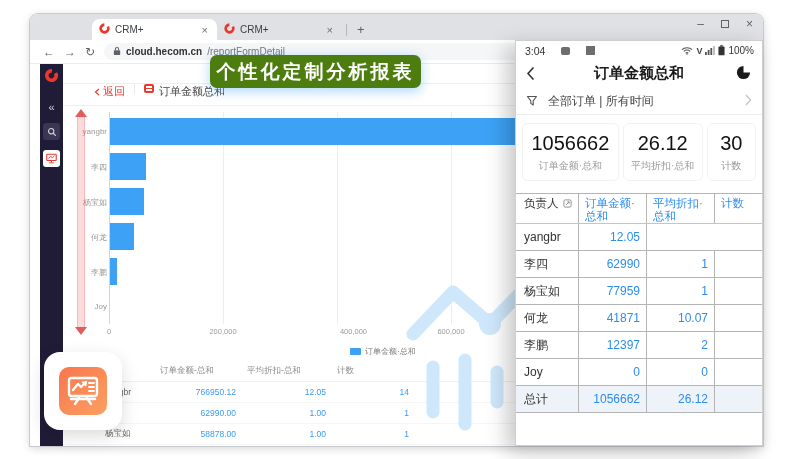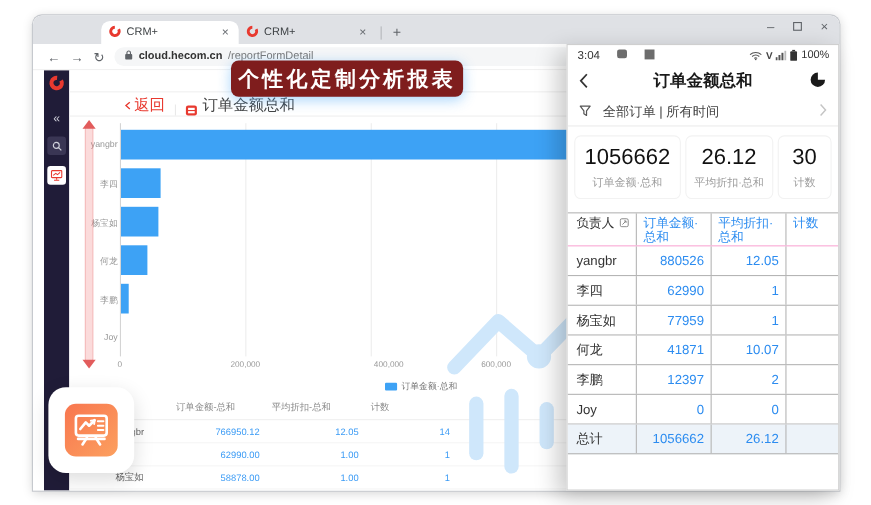--- a/index.html
+++ b/index.html
@@ -29,21 +29,21 @@
   .content{position:absolute;left:0;right:0;top:50px;bottom:0;background:#fff}
   .sidebar{position:absolute;left:10px;top:0;bottom:0;width:23px;background:#201c38;display:flex;flex-direction:column;align-items:center}
   .sblogo{margin-top:4px}
   .sbcollapse{color:#cfd0da;font-size:11px;margin-top:14px}
   .sbbox{width:17px;height:17px;border-radius:3px;display:flex;align-items:center;justify-content:center;margin-top:10px}
   .sbsearch{background:#3a3654}
   .sbactive{background:#fff}
 
   .main{position:absolute;left:33px;right:0;top:0;bottom:0;background:#fff}
   .topstrip{height:20px;border-bottom:1px solid #efefef}
-  .breadcrumb{height:22px;border-bottom:1px solid #efefef;display:flex;align-items:flex-end;padding-left:50px;font-size:14px}
+  .breadcrumb{height:22px;border-bottom:1px solid #efefef;display:flex;align-items:flex-start;padding-left:31px;font-size:11px}
   .bcback{color:#e8392f;display:flex;align-items:center;gap:3px}
   .bcdiv{width:1px;height:10px;background:#e9e9e9;margin:0 9px}
   .bcicon{width:10px;height:9px;background:#e8392f;border-radius:2px;position:relative;margin-right:5px}
   .bcicon::after{content:"";position:absolute;left:2px;top:2px;width:6px;height:1.5px;background:#fff;box-shadow:0 3px 0 #fff}
   .bctitle{color:#444}
 
   
   .chart{position:absolute;left:0;right:0;top:42px;height:240px}
   .ylab{position:absolute;left:0;width:44px;text-align:right;font-size:8px;color:#999}
   .axis{position:absolute;left:46px;top:6px;width:1px;height:212px;background:#d4d4d4}
@@ -80,21 +80,21 @@
 
   
   .easel{position:absolute;left:44px;top:352px;width:78px;height:78px;background:#fff;border-radius:16px;z-index:40;
          box-shadow:0 6px 18px rgba(0,0,0,.14);display:flex;align-items:center;justify-content:center}
   .easelinner{width:48px;height:48px;border-radius:10px;background:linear-gradient(135deg,#f8764f,#fca05f);display:flex;align-items:center;justify-content:center}
 
   
   .panel{position:absolute;left:515px;top:40px;width:248px;height:406px;background:#fff;z-index:30;
          border:1px solid #cfcfcf;box-shadow:-8px 6px 20px rgba(0,0,0,.22);overflow:hidden}
   .statusbar{height:17px;display:flex;align-items:center;padding:2px 8px 0 9px;font-size:10.5px;color:#333}
-  .stleft{display:flex;gap:16px}
+  .stleft{display:flex;align-items:center;gap:16px}
   .sticon1{width:9px;height:8px;background:#6d6d6d;border-radius:2px}
   .sticon2{width:9px;height:9px;background:#6d6d6d}
   .stright{margin-left:auto;display:flex;align-items:center;gap:3px;font-size:10px}
   .navbar{position:relative;height:30px}
   .mback{position:absolute;left:10px;top:8px}
   .mtitle{position:absolute;left:0;right:0;top:6px;text-align:center;font-size:15px;font-weight:bold;color:#1a1a1a}
   .mpie{position:absolute;right:11px;top:7px}
   .filterrow{height:27px;display:flex;align-items:center;gap:10px;padding:0 10px;border-bottom:1px solid #ececec;font-size:12px;color:#444}
   .fchev{margin-left:auto}
   .summary{height:78px;display:flex;align-items:center;padding:4px 4px 8px 4px}
@@ -276,21 +276,21 @@
     <g stroke="#cfe7fb" stroke-width="13" stroke-linecap="round" stroke-linejoin="round" fill="none">
       <path d="M8 62 L48 20 L85 52 L122 14"></path>
       <path d="M28 95 V140"></path>
         <path d="M60 88 V152"></path>
         <path d="M92 100 V130"></path>
         <path d="M124 92 V145"></path>
     </g>
     <circle cx="85" cy="52" r="11" fill="#cfe7fb"></circle>
   </svg>
 
-  <div class="badge" id="badge" style="background: #7f1d1d;">个性化定制分析报表</div>
+  <div class="badge" id="badge" style="background: #4d7c0f;">个性化定制分析报表</div>
 
   <div class="easel">
     <div class="easelinner">
       <svg width="34" height="34" viewBox="0 0 34 34" fill="none" stroke="#fff" stroke-width="2.4" stroke-linecap="round" stroke-linejoin="round">
         <rect x="3" y="4" width="28" height="18" rx="2.5"></rect>
         <polyline points="7,16 12,10 15,13 20,8"></polyline>
         <path d="M20 8 l-3.4 .4 M20 8 l-.4 3.4" stroke-width="1.8"></path>
         <line x1="23" y1="9" x2="28" y2="9" stroke-width="1.8"></line>
         <line x1="23" y1="13" x2="28" y2="13" stroke-width="1.8"></line>
         <line x1="23" y1="17" x2="28" y2="17" stroke-width="1.8"></line>
@@ -377,21 +377,20 @@
               <rect x="1" y="1" width="8" height="8" rx="1.5" fill="none" stroke="#888" stroke-width="1"></rect>
               <path d="M3.2 6.8 L6.8 3.2 M6.8 5.2 V3.2 H4.8" fill="none" stroke="#888" stroke-width="1"></path>
             </svg></div>
         <div class="mc m1">订单金额·总和</div>
         <div class="mc m2">平均折扣·总和</div>
         <div class="mc m3">计数</div>
       </div>
       <div id="mtable-body">
           <div class="mrow">
             <div class="mc m0">yangbr</div>
-            <div class="mc m1">880526</div>
             <div class="mc m2">12.05</div>
             <div class="mc m3"></div>
           </div>
           <div class="mrow">
             <div class="mc m0">李四</div>
             <div class="mc m1">62990</div>
             <div class="mc m2">1</div>
             <div class="mc m3"></div>
           </div>
           <div class="mrow">

